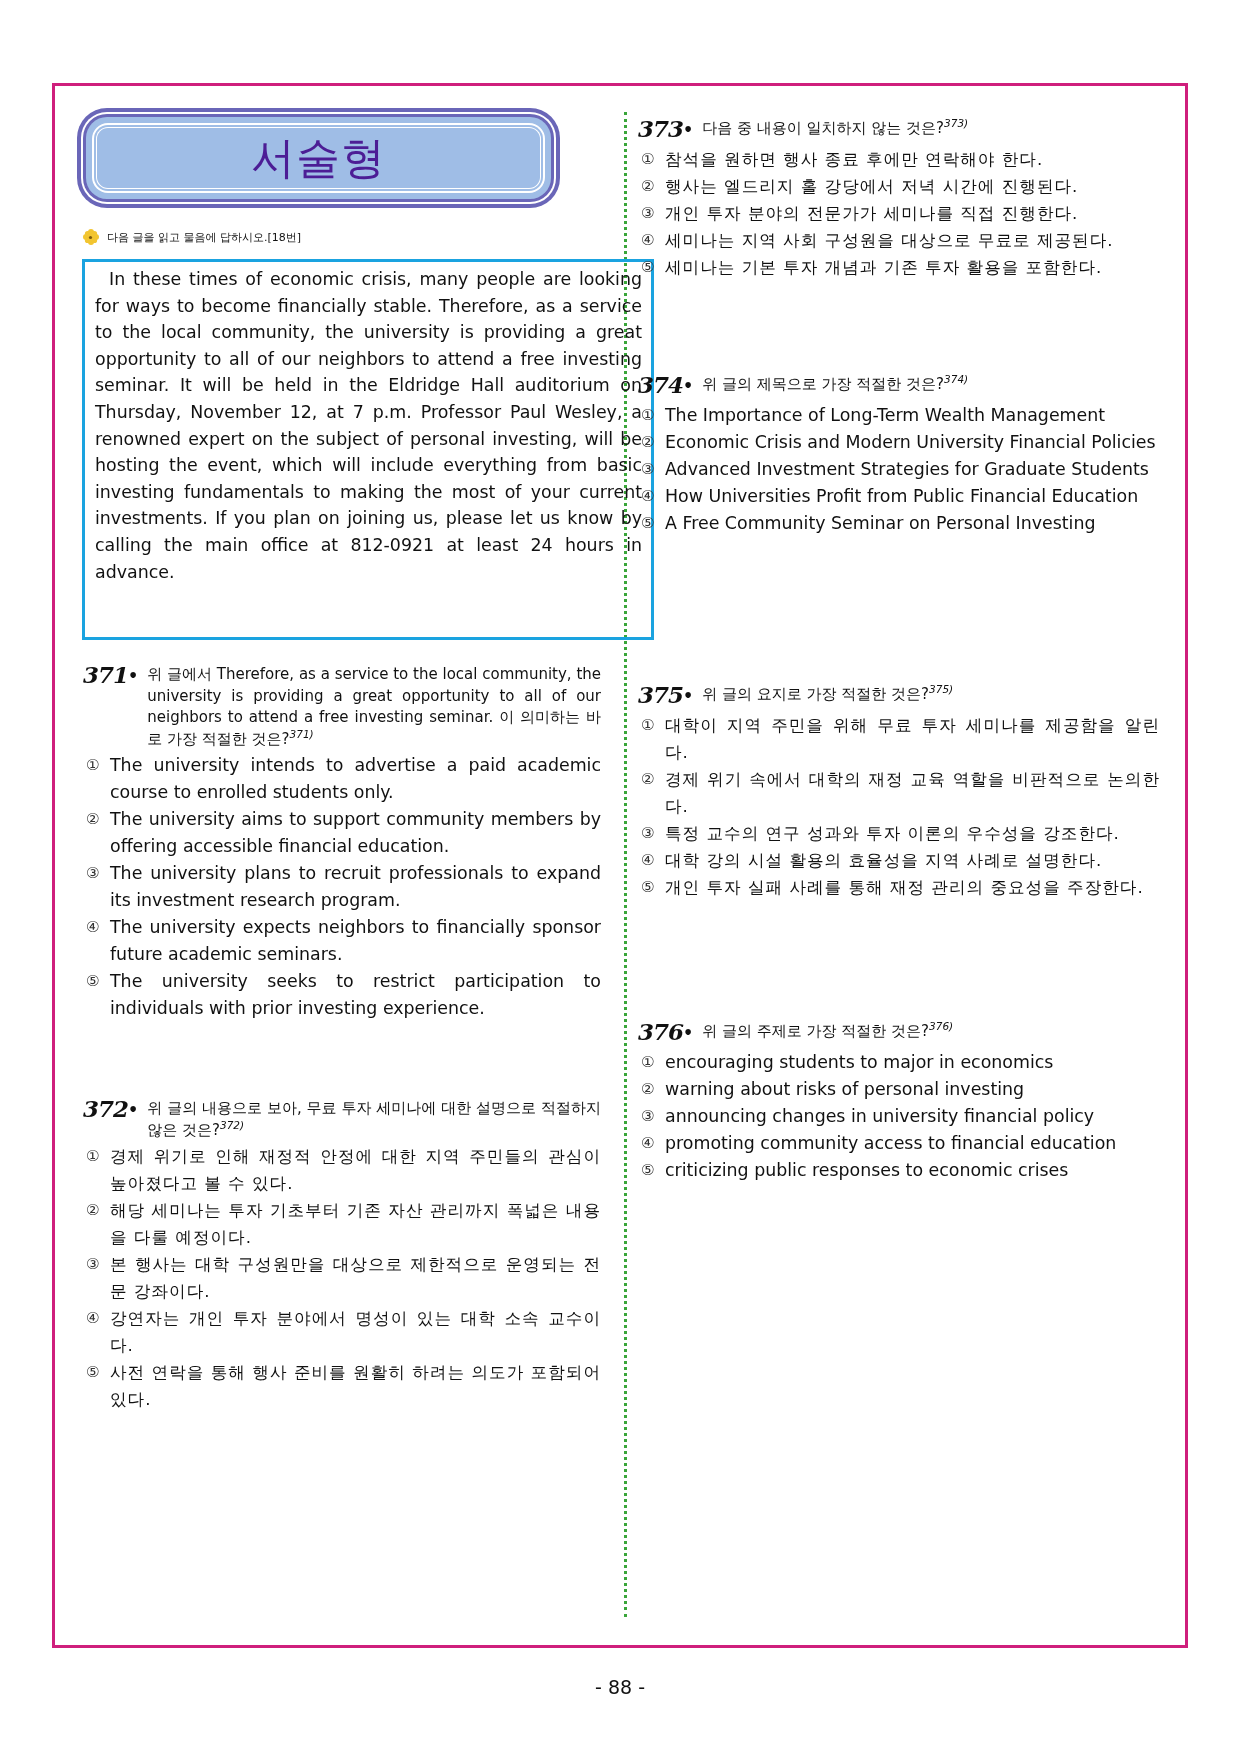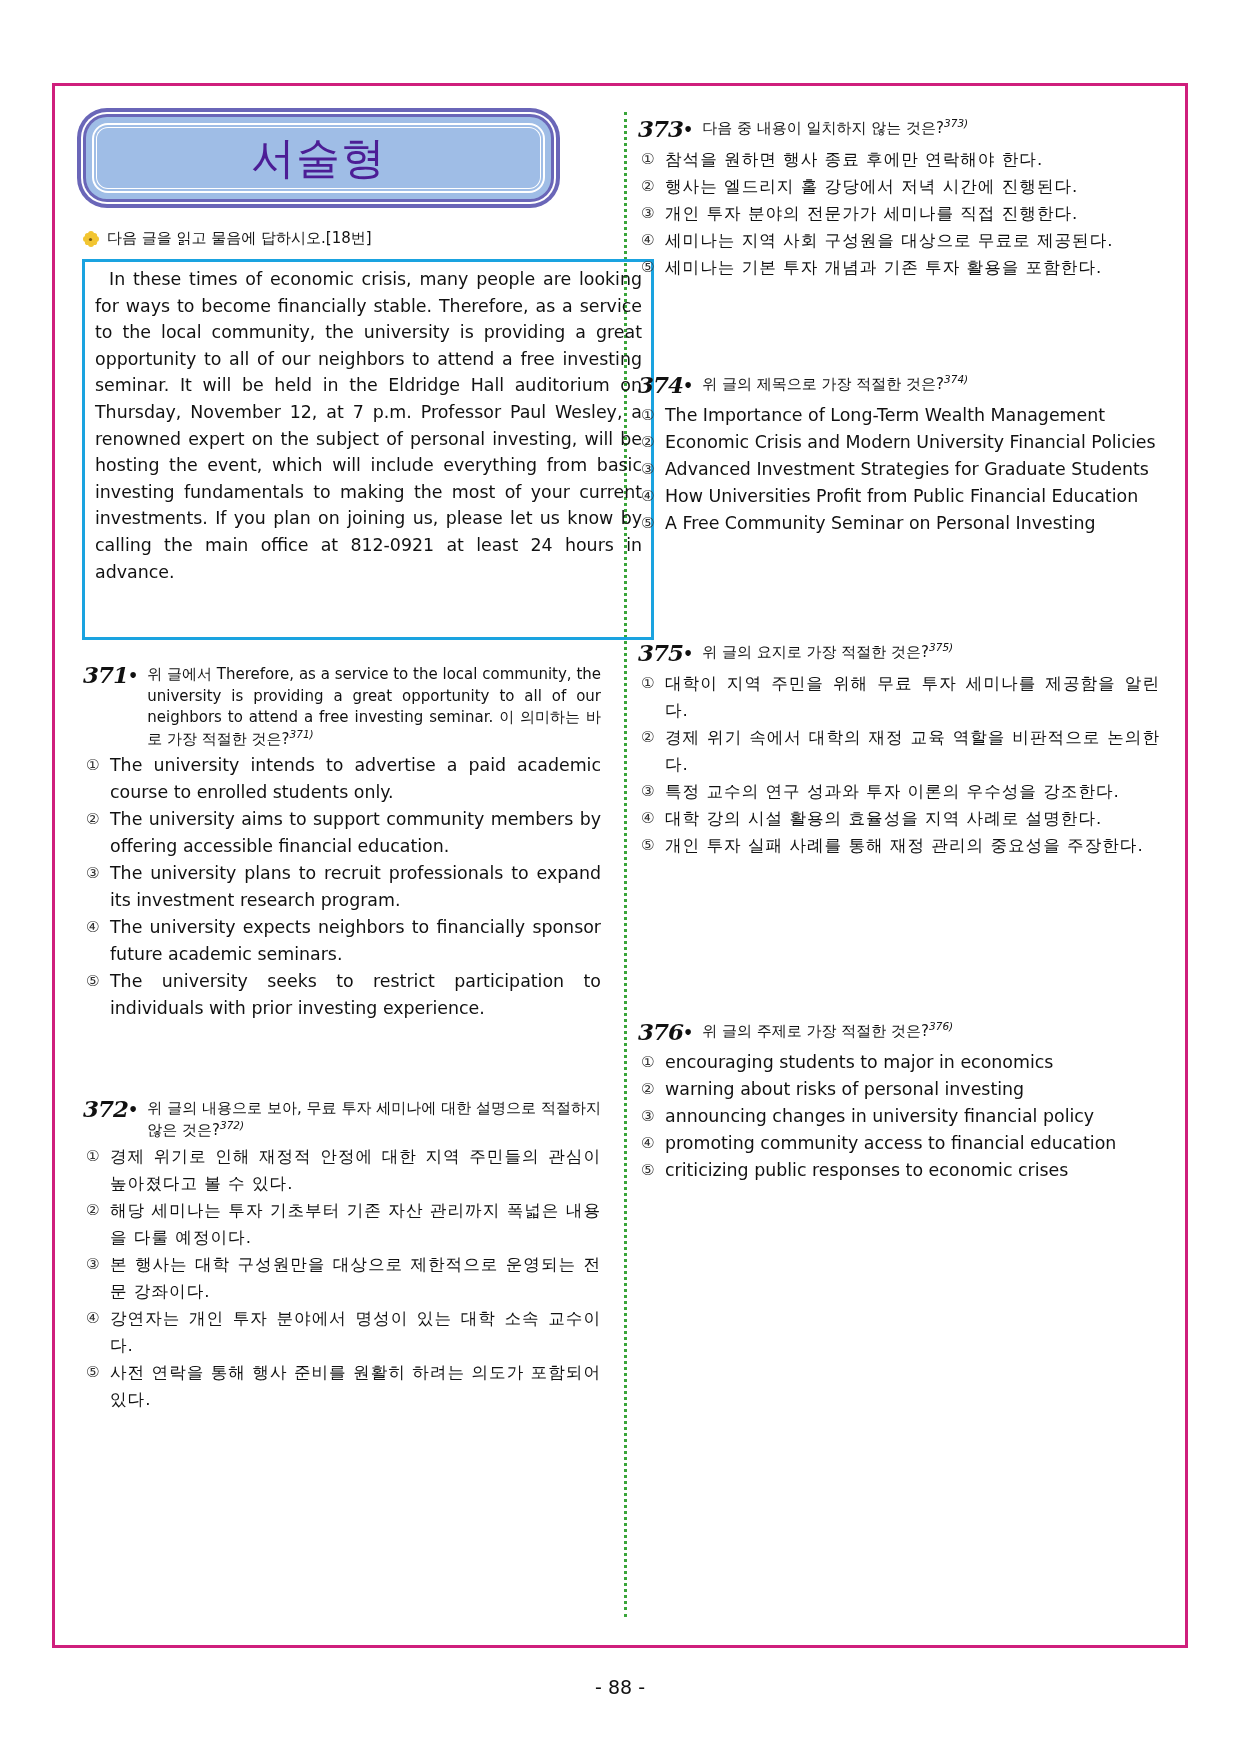--- a/index.html
+++ b/index.html
@@ -101,21 +101,21 @@
       color: #4c1d95;
       letter-spacing: 1px;
     }
     
     .instruction {
       position: absolute;
       left: 83px;
       top: 229px;
       display: flex;
       align-items: center;
-      font-size: 15px;
+      font-size: 11px;
     }
     .flower-icon {
       width: 16px;
       height: 16px;
       margin-right: 8px;
       position: relative;
     }
     .flower-icon svg { display: block; }
     
     .passage {
@@ -364,21 +364,21 @@
         <span class="mark">④</span>
         <span class="otext">How Universities Profit from Public Financial Education</span>
       </li>
     <li class="opt">
         <span class="mark">⑤</span>
         <span class="otext">A Free Community Seminar on Personal Investing</span>
       </li>
   </ul>
 </div>
 
-<div class="question" style="left:638px; top:641px; width:522px;">
+<div class="question" style="left:638px; top:683px; width:522px;">
   <div class="q-head">
     <span class="q-num"><span>375</span><span class="dot">•</span></span>
     <span class="q-text"><span>위 글의 요지로 가장 적절한 것은?</span><span class="fn">375)</span></span>
   </div>
   <ul class="options">
     <li class="opt ko">
         <span class="mark">①</span>
         <span class="otext">대학이 지역 주민을 위해 무료 투자 세미나를 제공함을 알린다.</span>
       </li>
     <li class="opt ko">

